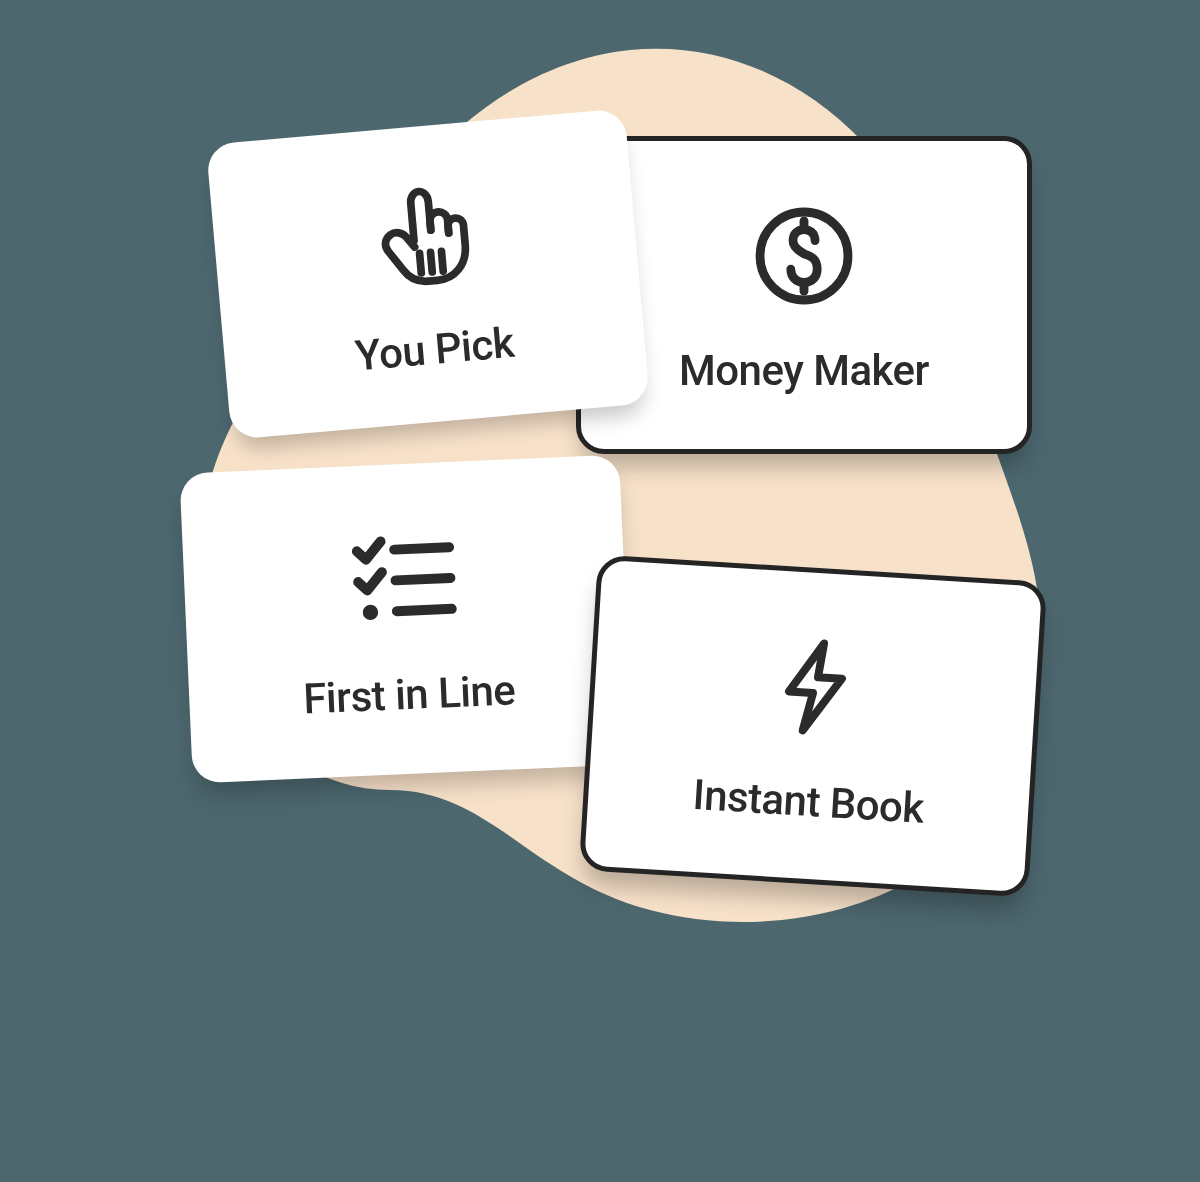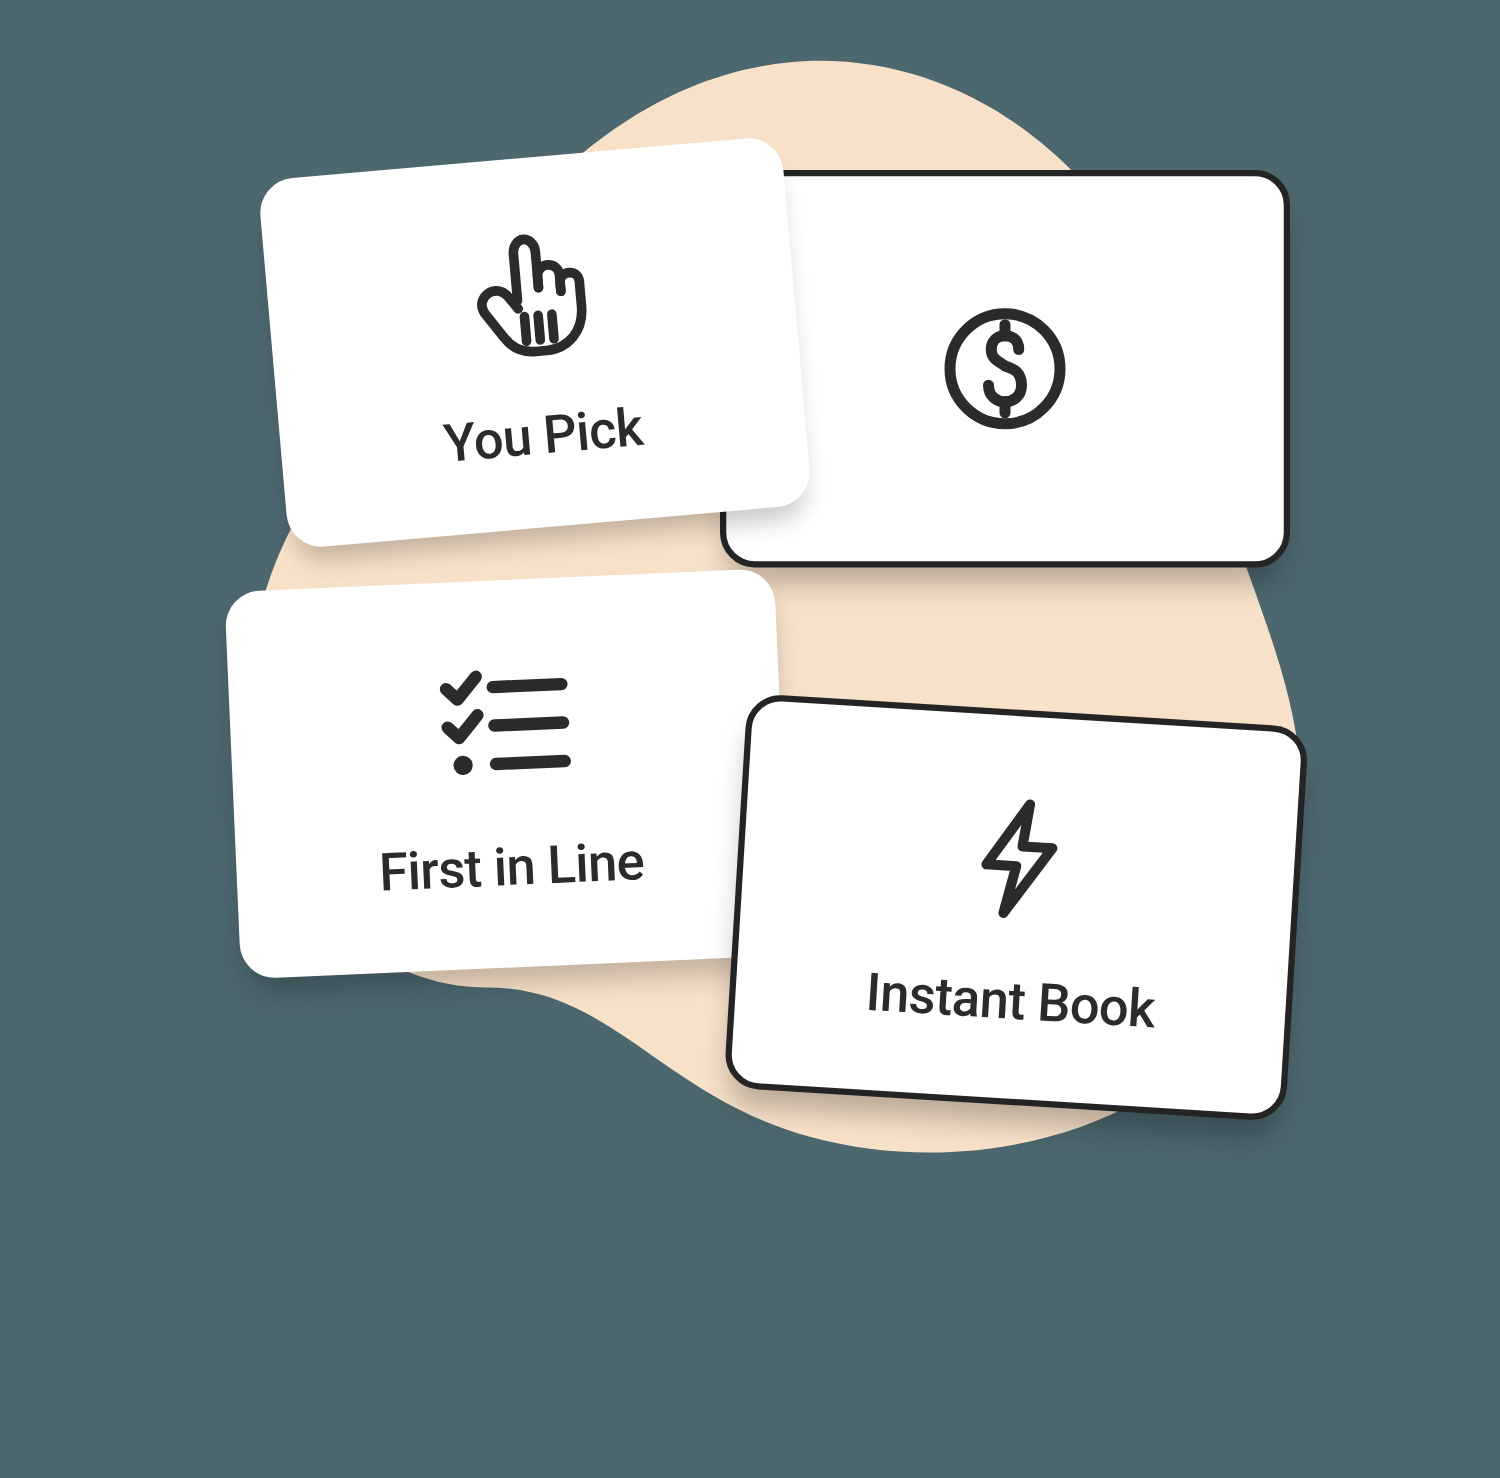--- a/index.html
+++ b/index.html
@@ -112,20 +112,21 @@
 
   <div class="card card-moneymaker">
     <span class="icon">
       <svg viewBox="0 0 100 100" width="110" height="110" fill="none" stroke="#2b2b2b" stroke-width="8" stroke-linecap="round" stroke-linejoin="round">
         <circle cx="50" cy="50" r="40"></circle>
         <path d="M60 36 C60 28 54 26 50 26 C44 26 40 30 40 36 C40 44 48 46 50 48 C56 50 62 52 62 62 C62 70 56 74 50 74 C44 74 38 70 38 62"></path>
         <line x1="50" y1="18" x2="50" y2="26"></line>
         <line x1="50" y1="74" x2="50" y2="82"></line>
       </svg>
     </span>
+    <span class="label">Money Maker</span>
   </div>
 
   <div class="card card-youpick">
     <span class="icon">
       <svg viewBox="0 0 100 100" width="110" height="110" fill="none" stroke="#2b2b2b" stroke-width="7" stroke-linecap="round" stroke-linejoin="round">
         <path d="M40 54 V20 C40 14 44 10 48 10 C52 10 56 14 56 20 V46"></path>
         <path d="M56 46 V38 C56 33 60 30 64 30 C68 30 72 33 72 38 V50"></path>
         <path d="M72 50 V44 C72 40 75 37 79 37 C83 37 86 40 86 44 V62 C86 80 74 92 58 92 H50 C40 92 33 88 28 80 L16 62 C12 56 14 50 19 47 C24 44 30 46 33 50 L40 60"></path>
         <line x1="44" y1="66" x2="44" y2="84"></line>
         <line x1="54" y1="66" x2="54" y2="84"></line>

